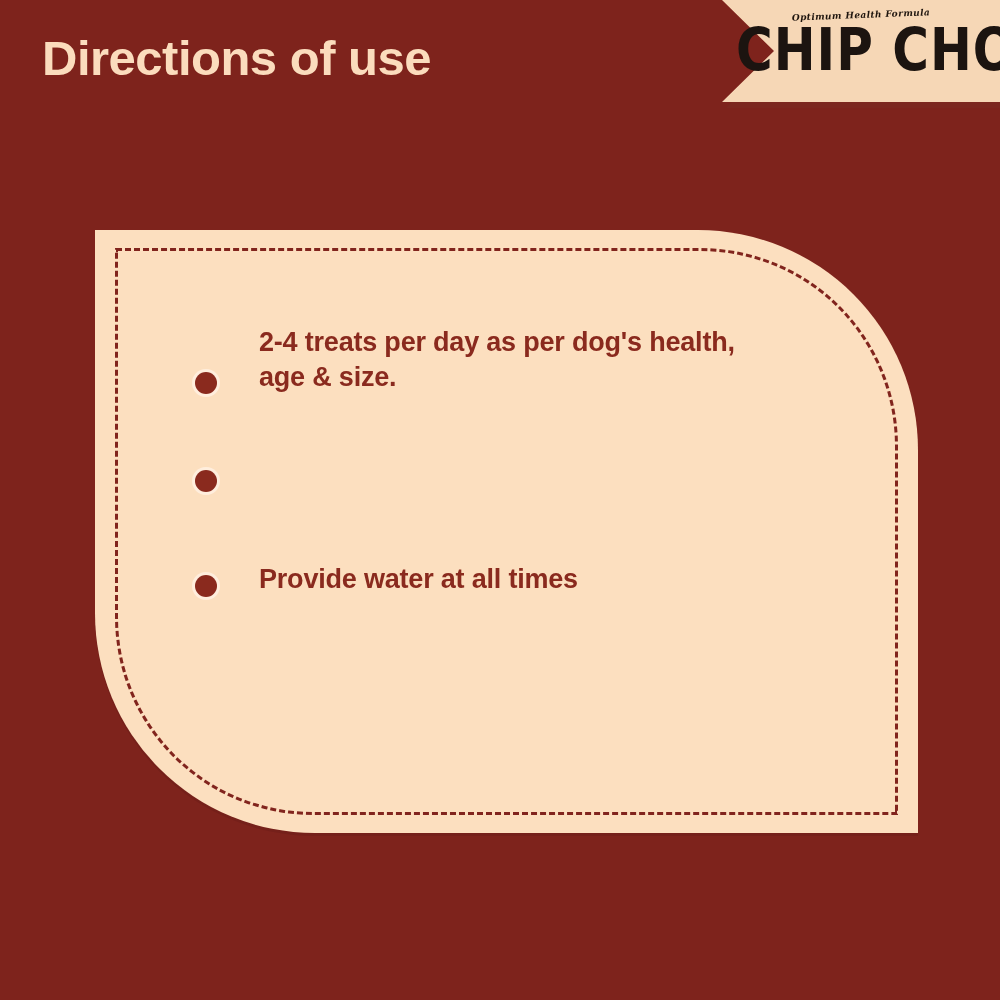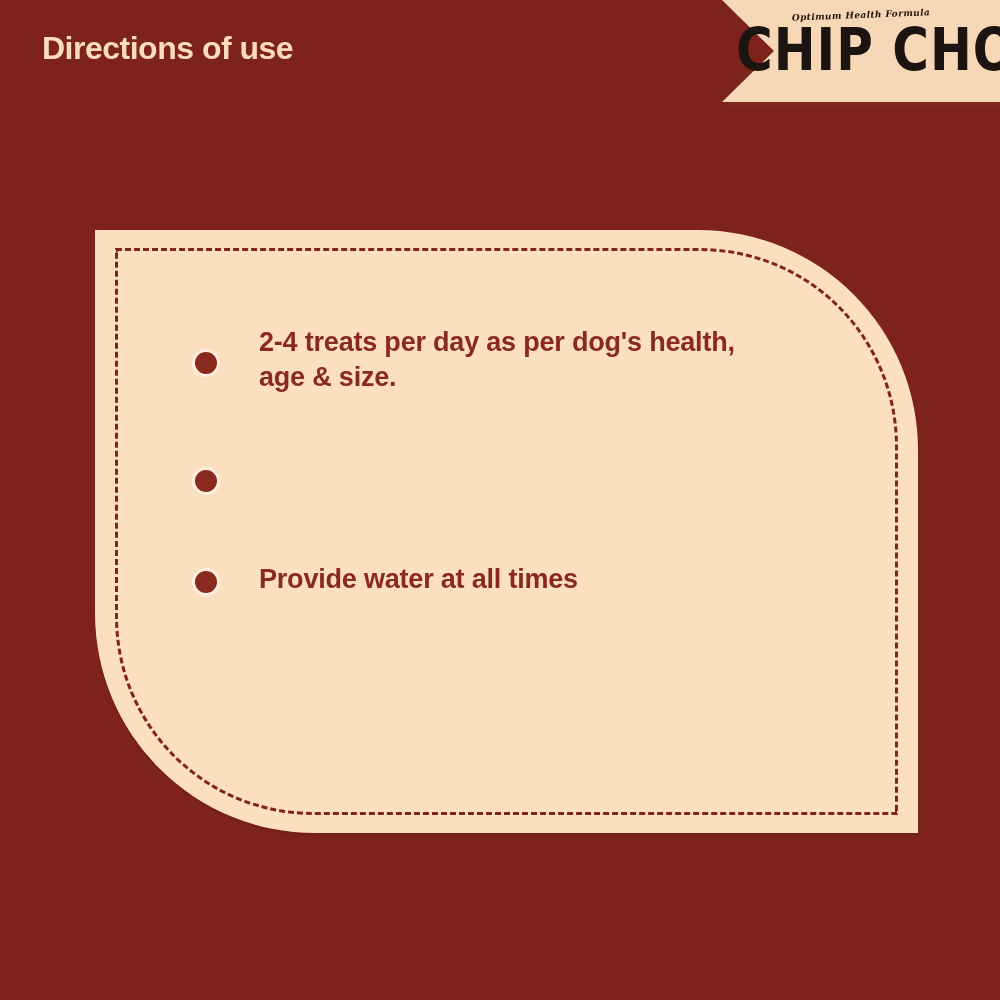--- a/index.html
+++ b/index.html
@@ -17,21 +17,21 @@
 
   
   .header {
     position:absolute;
     left:0; top:0;
     width:1000px; height:108px;
   }
   .page-title {
     position:absolute;
     left:42px; top:30px;
-    font-size:32px;
+    font-size:49px;
     font-weight:bold;
     letter-spacing:-0.5px;
     color:#fbdcbd;
     white-space:nowrap;
   }
   
   .ribbon {
     position:absolute;
     right:0; top:0;
     width:300px; height:102px;
@@ -98,21 +98,21 @@
   }
 
   
   .bullet-list {
     position:absolute;
     left:100px; top:95px;
     width:560px;
   }
   .bullet-row {
     display:flex;
-    align-items:center;
+    align-items:flex-end;
     margin-bottom:70px;
   }
   .bullet-row:last-child { margin-bottom:0; }
   .bullet-dot {
     flex:0 0 auto;
     width:22px; height:22px;
     margin-top:6px;
     margin-right:42px;
     border-radius:50%;
     background:#8a2a1e;

